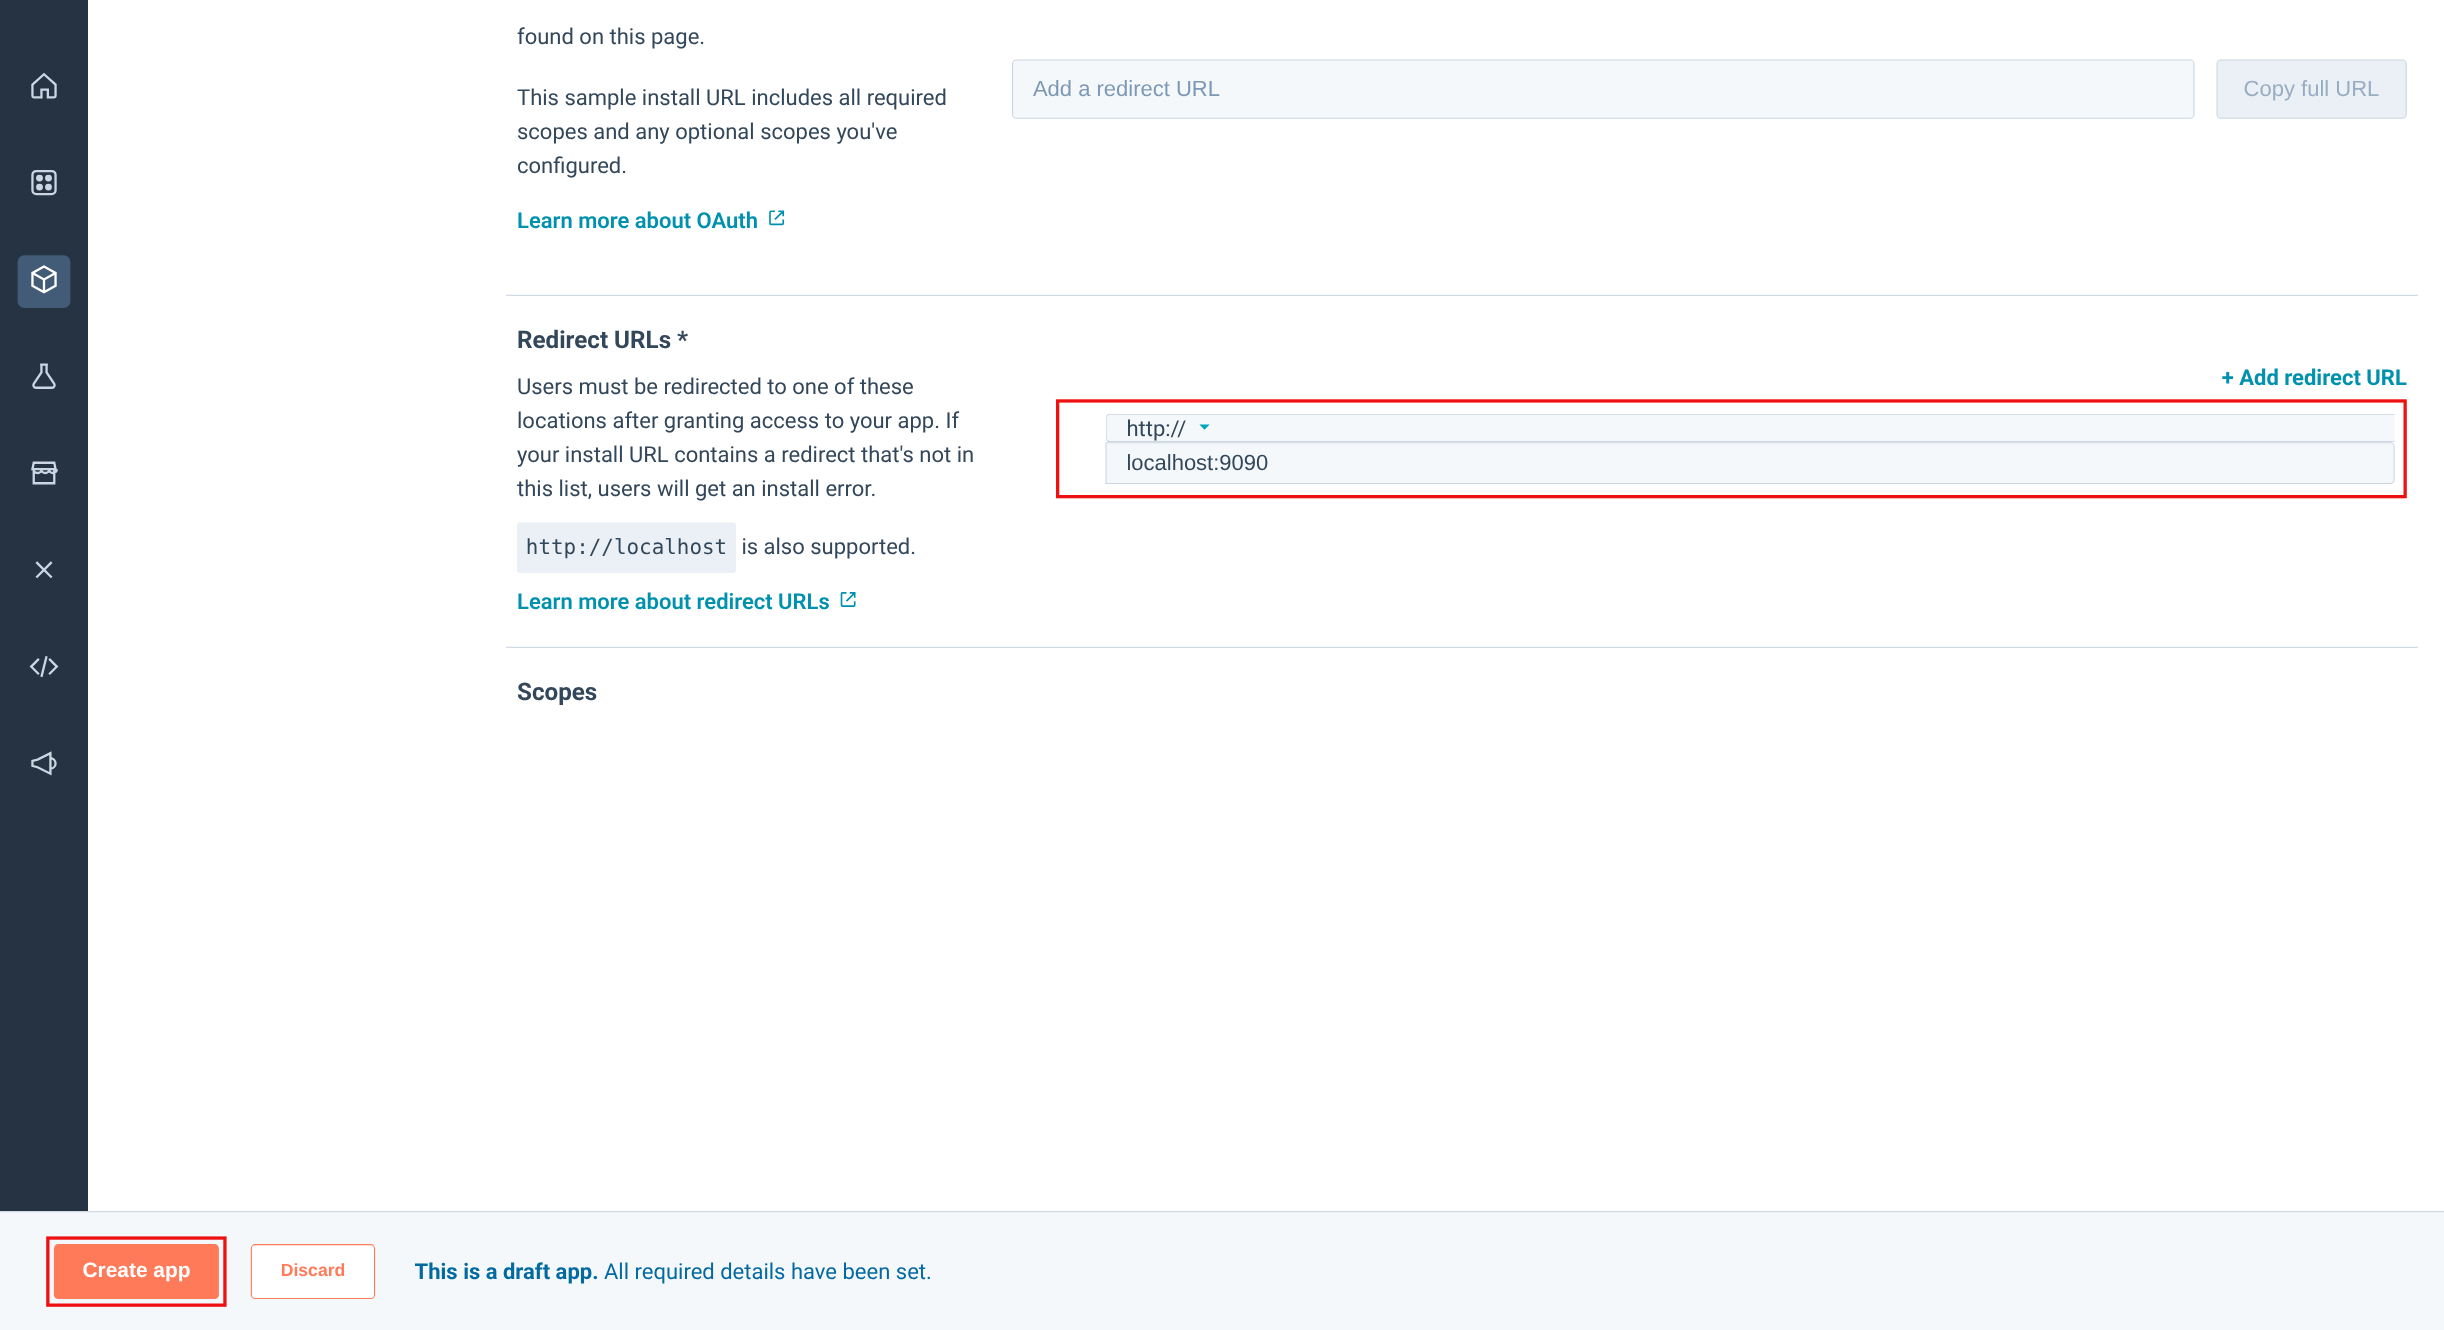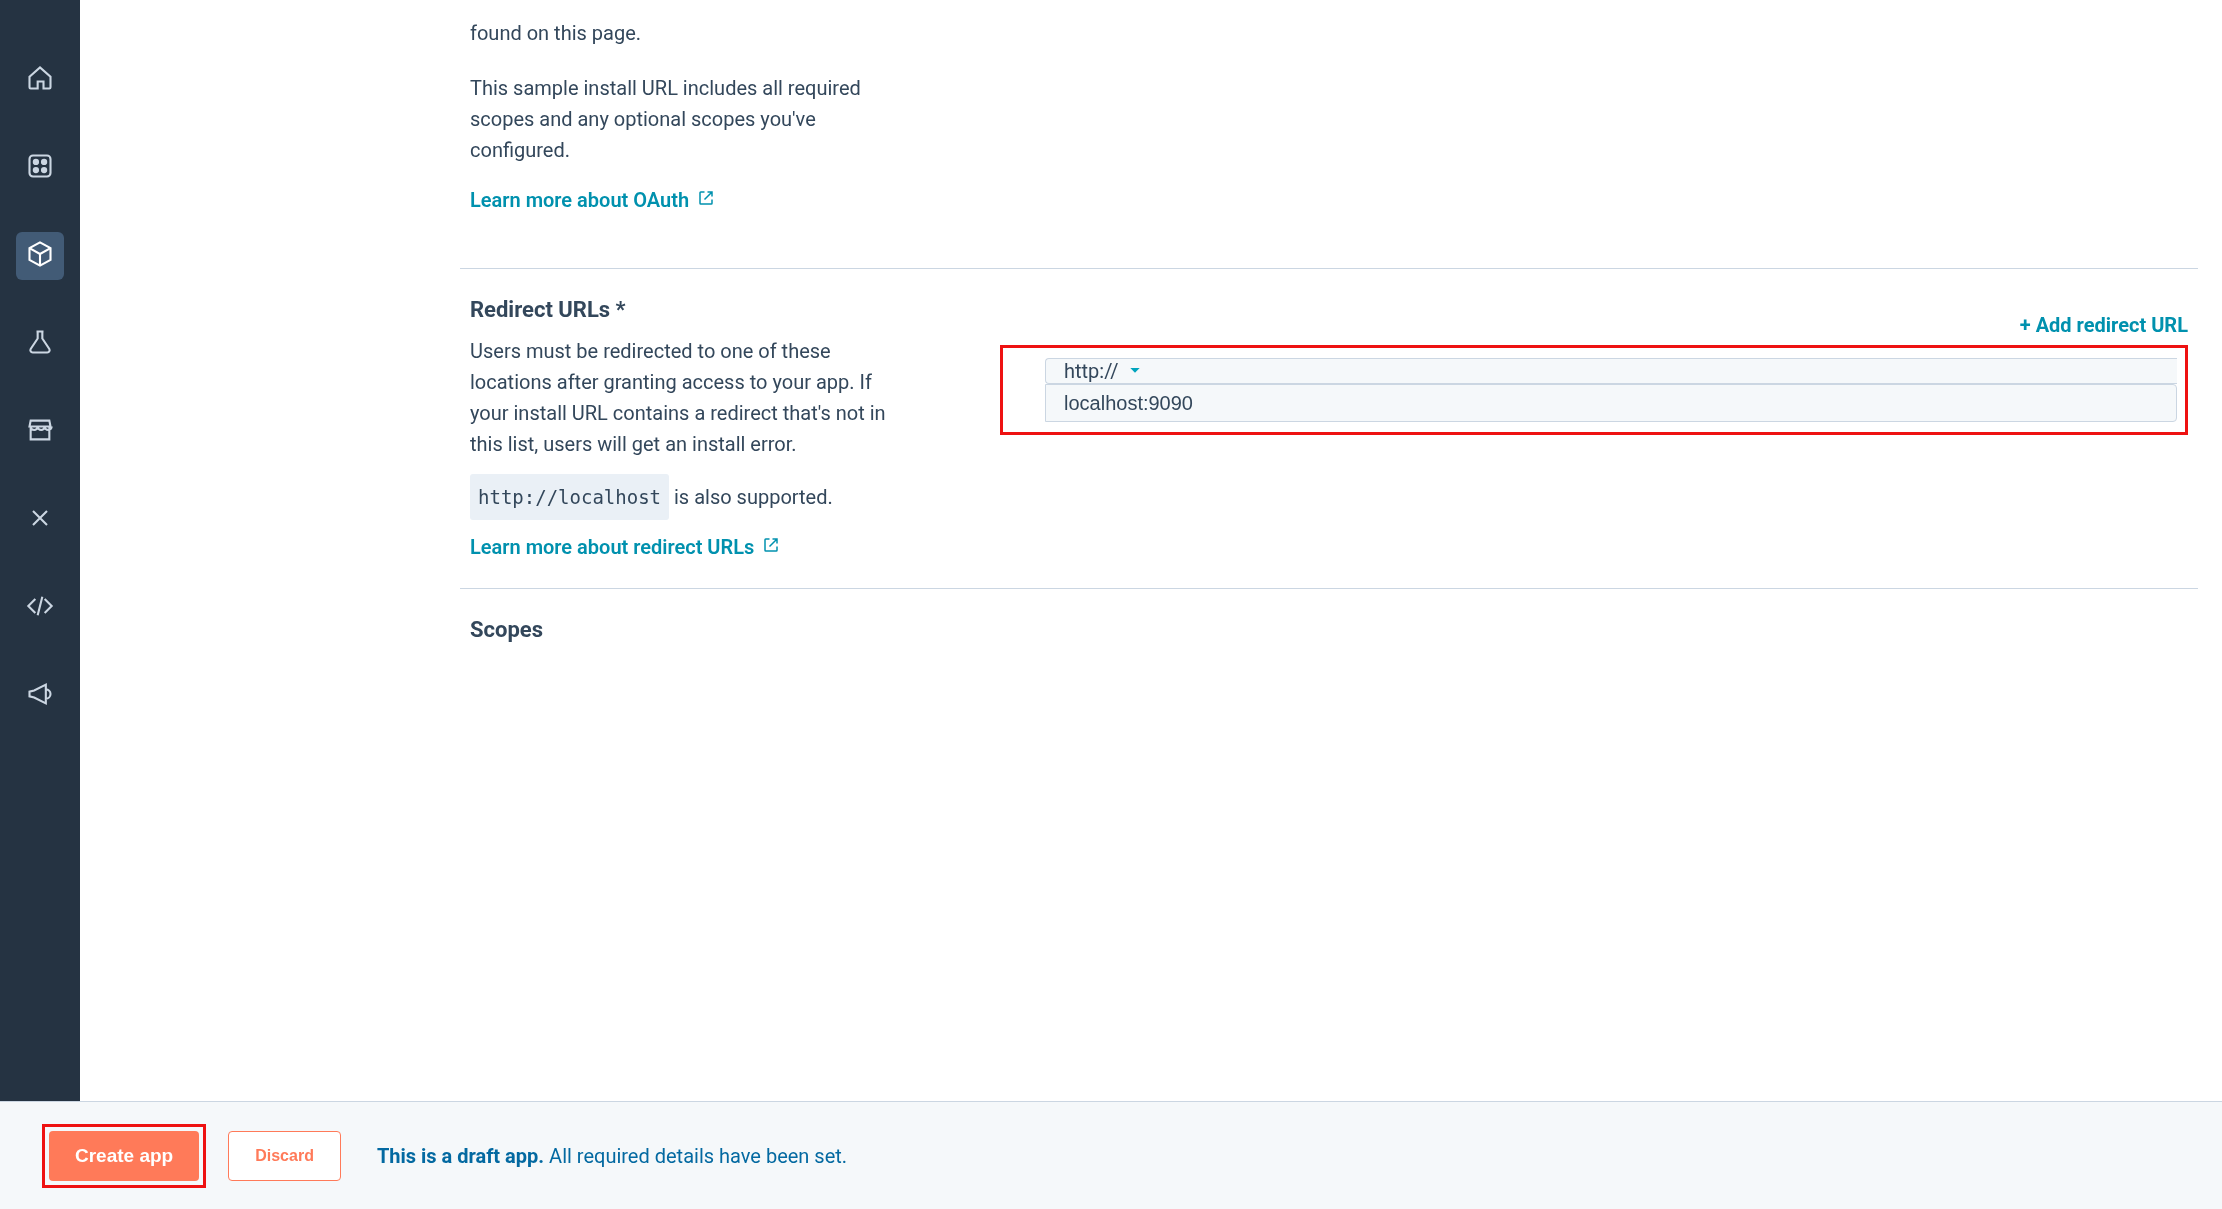--- a/index.html
+++ b/index.html
@@ -118,22 +118,21 @@
   border-radius: 3px;
   font-family: ui-monospace, SFMono-Regular, Menlo, monospace;
   font-size: 19px;
   color: #33475b;
 }
 
 .redirect-right {
   position: absolute;
   left: 500px;
   right: 10px;
-  top: 44px;
-  margin-left: 40px;
+  top: 62px;
 }
 .add-url-link {
   display: block;
   text-align: right;
   color: #0091ae;
   font-weight: 700;
   font-size: 20px;
   text-decoration: none;
   margin-bottom: 8px;
 }
@@ -290,20 +289,24 @@
       <p class="body">This sample install URL includes all required scopes and any optional scopes you've configured.</p>
       <a class="learn" href="#">
         <span>Learn more about OAuth</span>
         <span>
           <svg viewBox="0 0 24 24">
               <path d="M14 4h6v6M20 4 10 14M20 14v5a1 1 0 0 1-1 1H5a1 1 0 0 1-1-1V5a1 1 0 0 1 1-1h5"></path>
             </svg>
         </span>
       </a>
 
+      <div class="install-row">
+        <input type="text" placeholder="Add a redirect URL" style="">
+        <button>Copy full URL</button>
+      </div>
     </div>
 
     <div id="section-redirect" class="section">
       <h2 class="section-title">Redirect URLs *</h2>
       <p class="body">Users must be redirected to one of these locations after granting access to your app. If your install URL contains a redirect that's not in this list, users will get an install error.</p>
       <p class="body" style="margin-top:22px">
         <code class="localhost">http://localhost</code><span> is also supported.</span>
       </p>
       <a class="learn" href="#">
         <span>Learn more about redirect URLs</span>

